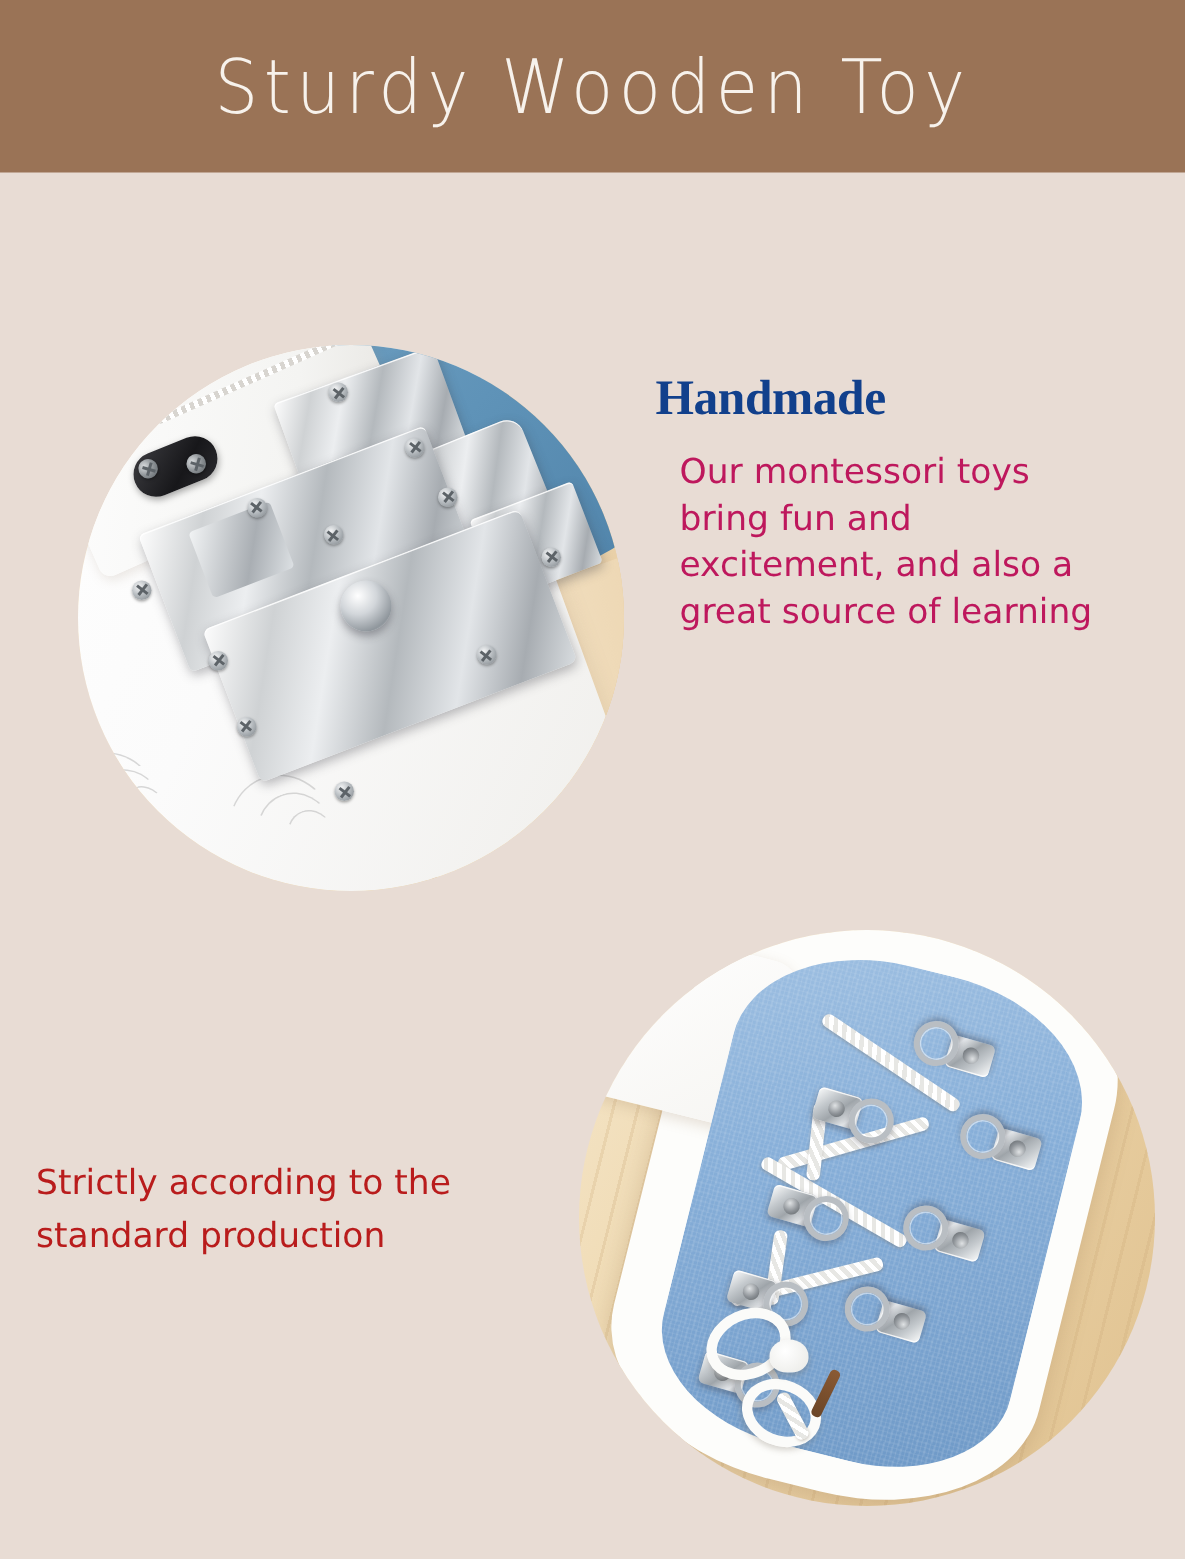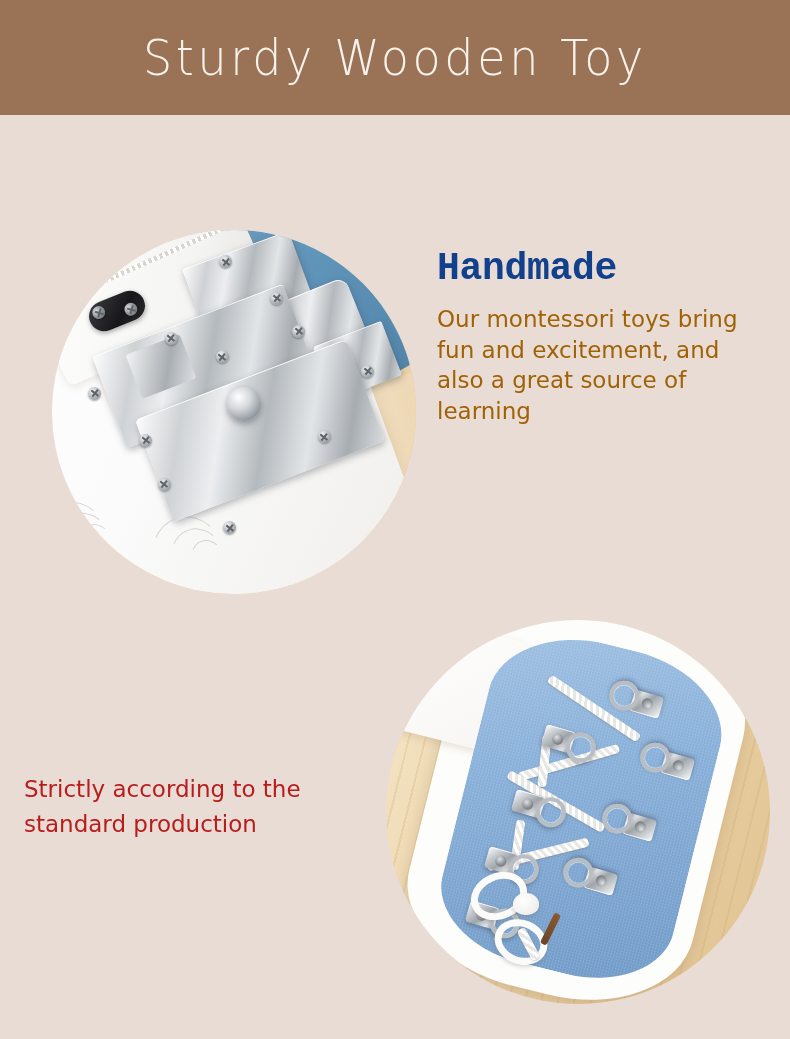--- a/index.html
+++ b/index.html
@@ -310,34 +310,34 @@
   }
 
   
   .copy-right {
     position: absolute;
     left: 437px; top: 248px;
     width: 330px;
   }
   .copy-heading {
     color: #11408c;
-    font-family: Liberation Mono, monospace;
-    font-size: 38px;
+    font-family: Liberation Serif, serif;
+    font-size: 33px;
     font-weight: bold;
     line-height: 1.1;
     margin: 0 0 14px 0;
     letter-spacing: -.3px;
   }
   .copy-body {
-    color: #a16207;
+    color: #be185d;
     font-family: "DejaVu Sans", sans-serif;
     font-size: 23px;
     font-weight: 400;
     line-height: 1.34;
-    margin: 0;
+    margin: 16px;
   }
   .copy-bottom-left {
     position: absolute;
     left: 24px; top: 772px;
     width: 360px;
     color: #b91c1c;
     font-family: "DejaVu Sans", sans-serif;
     font-size: 23px;
     font-weight: 400;
     line-height: 1.5;

